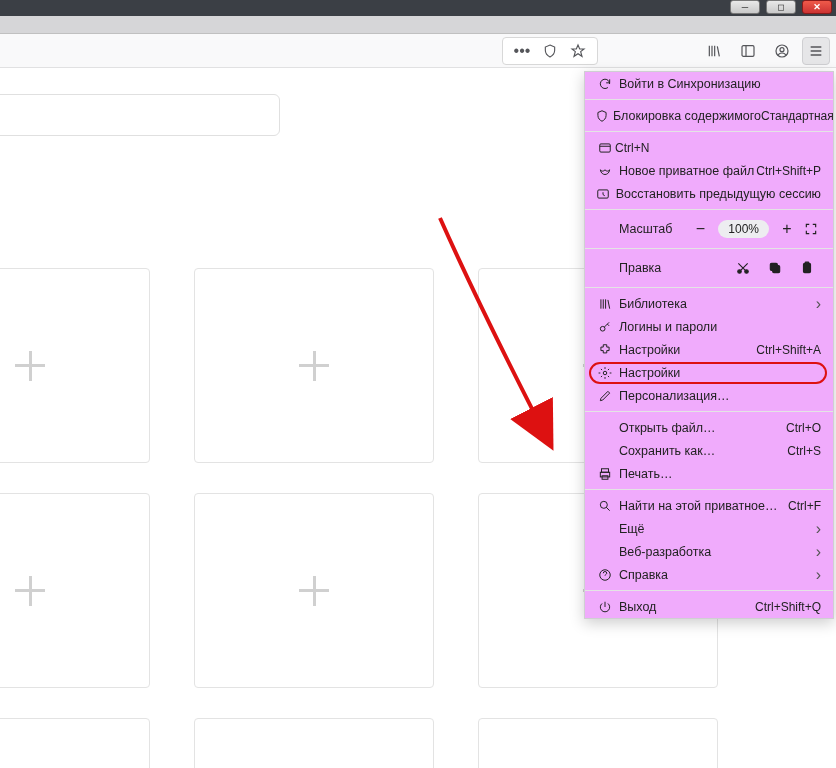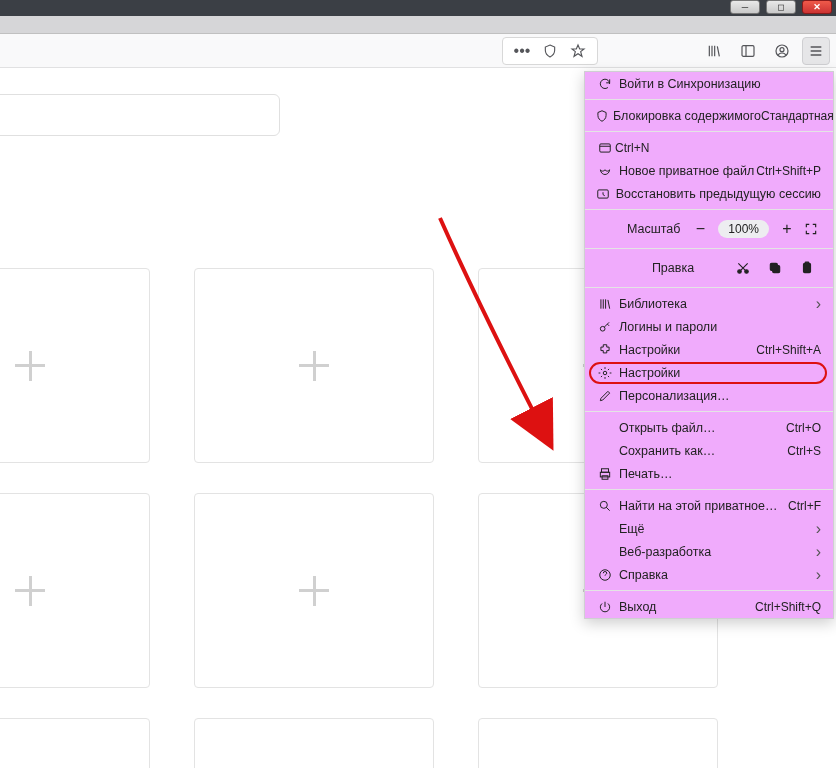--- a/index.html
+++ b/index.html
@@ -38,21 +38,21 @@
   
   .menu { position:absolute; top:3px; right:2px; width:250px; background:#f0abfc; border:1px solid #cfcfd2; box-shadow:0 4px 14px rgba(0,0,0,.2); font-size:12.5px; color:#222; z-index:10; }
   .mi { display:flex; align-items:center; height:23px; padding:0 12px 0 10px; cursor:default; position:relative; }
   .mi .mic { width:20px; display:flex; align-items:center; justify-content:center; }
   .mi .mic svg { width:14px; height:14px; fill:none; stroke:#222; stroke-width:1.7; }
   .mi .lbl { flex:1; padding-left:4px; white-space:nowrap; }
   .mi .sc { color:#222; font-size:12px; }
   .mi .chev::after { content:"›"; font-size:16px; color:#555; }
   .sep { height:1px; background:#e4e4e4; margin:4px 0; }
   .row-zoom, .row-edit { display:flex; align-items:center; height:30px; padding:0 10px; }
-  .row-zoom .lbl, .row-edit .lbl { flex:1; padding-left:24px;text-align:center; }
+  .row-zoom .lbl, .row-edit .lbl { flex:1; padding-left:24px; }
   .zoom-btn { width:24px; height:22px; display:flex; align-items:center; justify-content:center; font-size:16px; color:#222; }
   .zoom-val { background:#ededf0; border-radius:10px; padding:2px 10px; font-size:12px; margin:0 6px; }
   .row-edit .eic { width:32px; display:flex; justify-content:center; }
   .row-edit .eic svg { width:14px; height:14px; fill:#222; }
   .highlight { position:absolute; left:4px; right:6px; height:22px; border:2.5px solid #d11; border-radius:11px; pointer-events:none; }
 
 </style>
 </head>
 <body>
 

